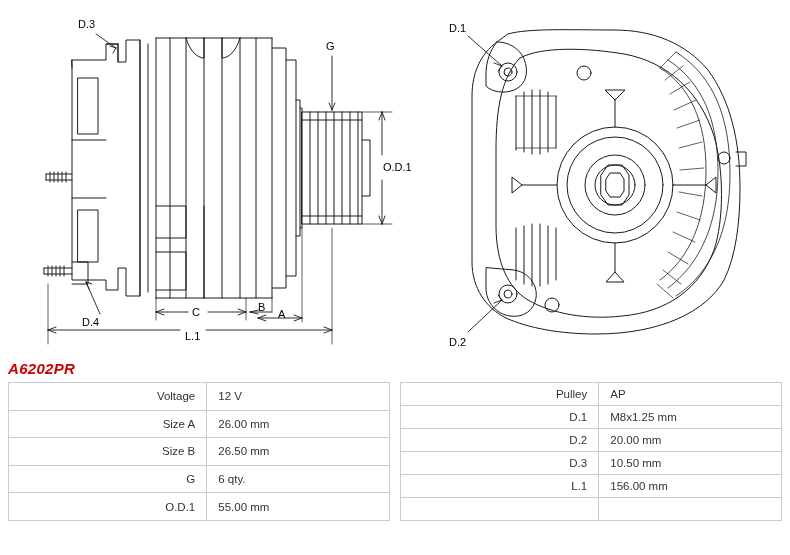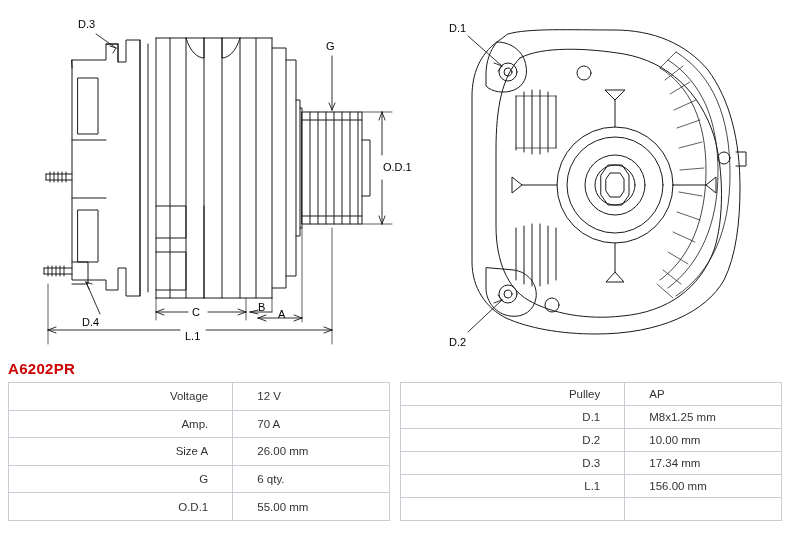--- a/index.html
+++ b/index.html
@@ -35,41 +35,42 @@
 
   
   .part-title {
     position: absolute;
     left: 8px;
     top: 360px;
     font-size: 15px;
     font-weight: bold;
     color: #cc0000;
     letter-spacing: 0.3px;
+    font-style: italic;
   }
 
   
   .specs {
     position: absolute;
     left: 8px;
     top: 382px;
     width: 774px;
     display: flex;
     gap: 10px;
   }
   .spec-table {
     border-collapse: collapse;
     width: 382px;
     table-layout: fixed;
   }
   .spec-table td {
     border: 1px solid #c8cdd4;
     height: 22px;
     font-size: 11.5px;
-    padding: 0 24px;
+    padding: 0 11px;
     color: #2b2b2b;
     background: #fff;
   }
   .spec-table td.label {
     text-align: right;
     width: 46%;
     color: #333;
   }
   .spec-table td.value {
     text-align: left;
@@ -266,28 +267,28 @@
   <div class="part-title">A6202PR</div>
 
   <div class="specs">
     <table class="spec-table">
       <tbody>
         <tr>
           <td class="label">Voltage</td>
           <td class="value">12 V</td>
         </tr>
         <tr>
-          <td class="label">Amp.</td>
-          <td class="value">70 A</td>
-        </tr>
-        <tr>
           <td class="label">Size A</td>
           <td class="value">26.00 mm</td>
         </tr>
         <tr>
+          <td class="label">Size B</td>
+          <td class="value">26.50 mm</td>
+        </tr>
+        <tr>
           <td class="label">G</td>
           <td class="value">6 qty.</td>
         </tr>
         <tr>
           <td class="label">O.D.1</td>
           <td class="value">55.00 mm</td>
         </tr>
       </tbody>
     </table>
 
@@ -296,25 +297,25 @@
         <tr>
           <td class="label">Pulley</td>
           <td class="value">AP</td>
         </tr>
         <tr>
           <td class="label">D.1</td>
           <td class="value">M8x1.25 mm</td>
         </tr>
         <tr>
           <td class="label">D.2</td>
-          <td class="value">10.00 mm</td>
+          <td class="value">20.00 mm</td>
         </tr>
         <tr>
           <td class="label">D.3</td>
-          <td class="value">17.34 mm</td>
+          <td class="value">10.50 mm</td>
         </tr>
         <tr>
           <td class="label">L.1</td>
           <td class="value">156.00 mm</td>
         </tr>
         <tr class="blank">
           <td class="label"></td>
           <td class="value"></td>
         </tr>
       </tbody>

